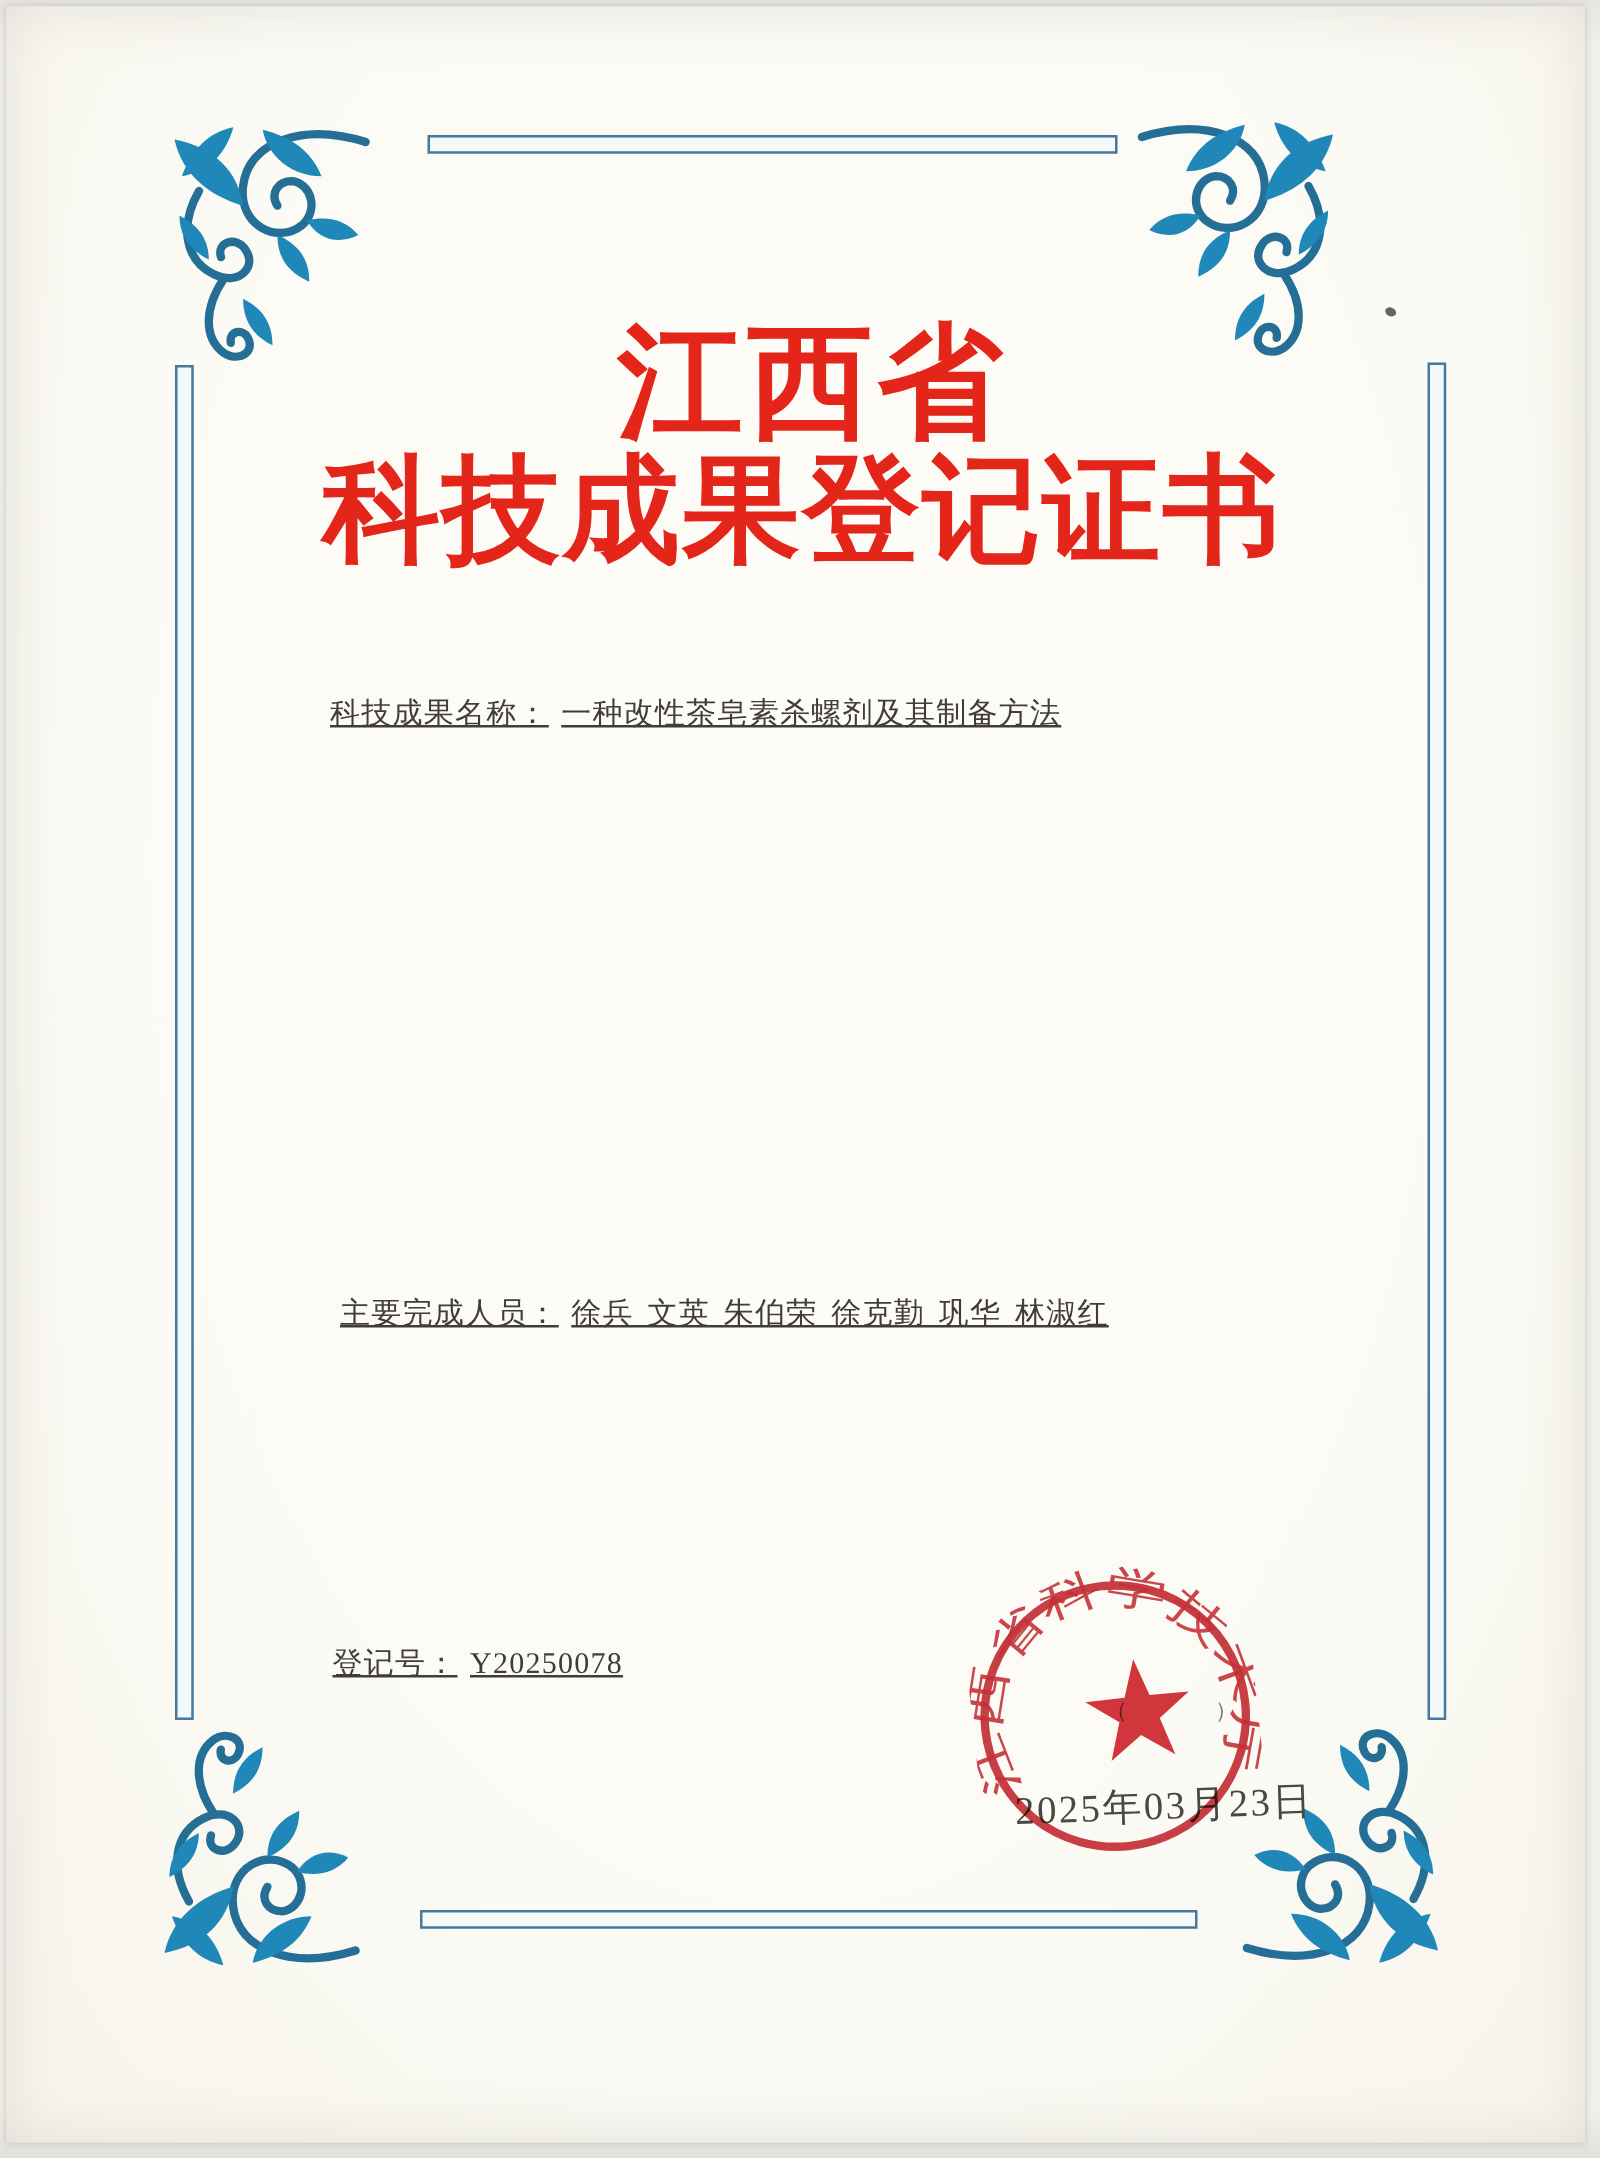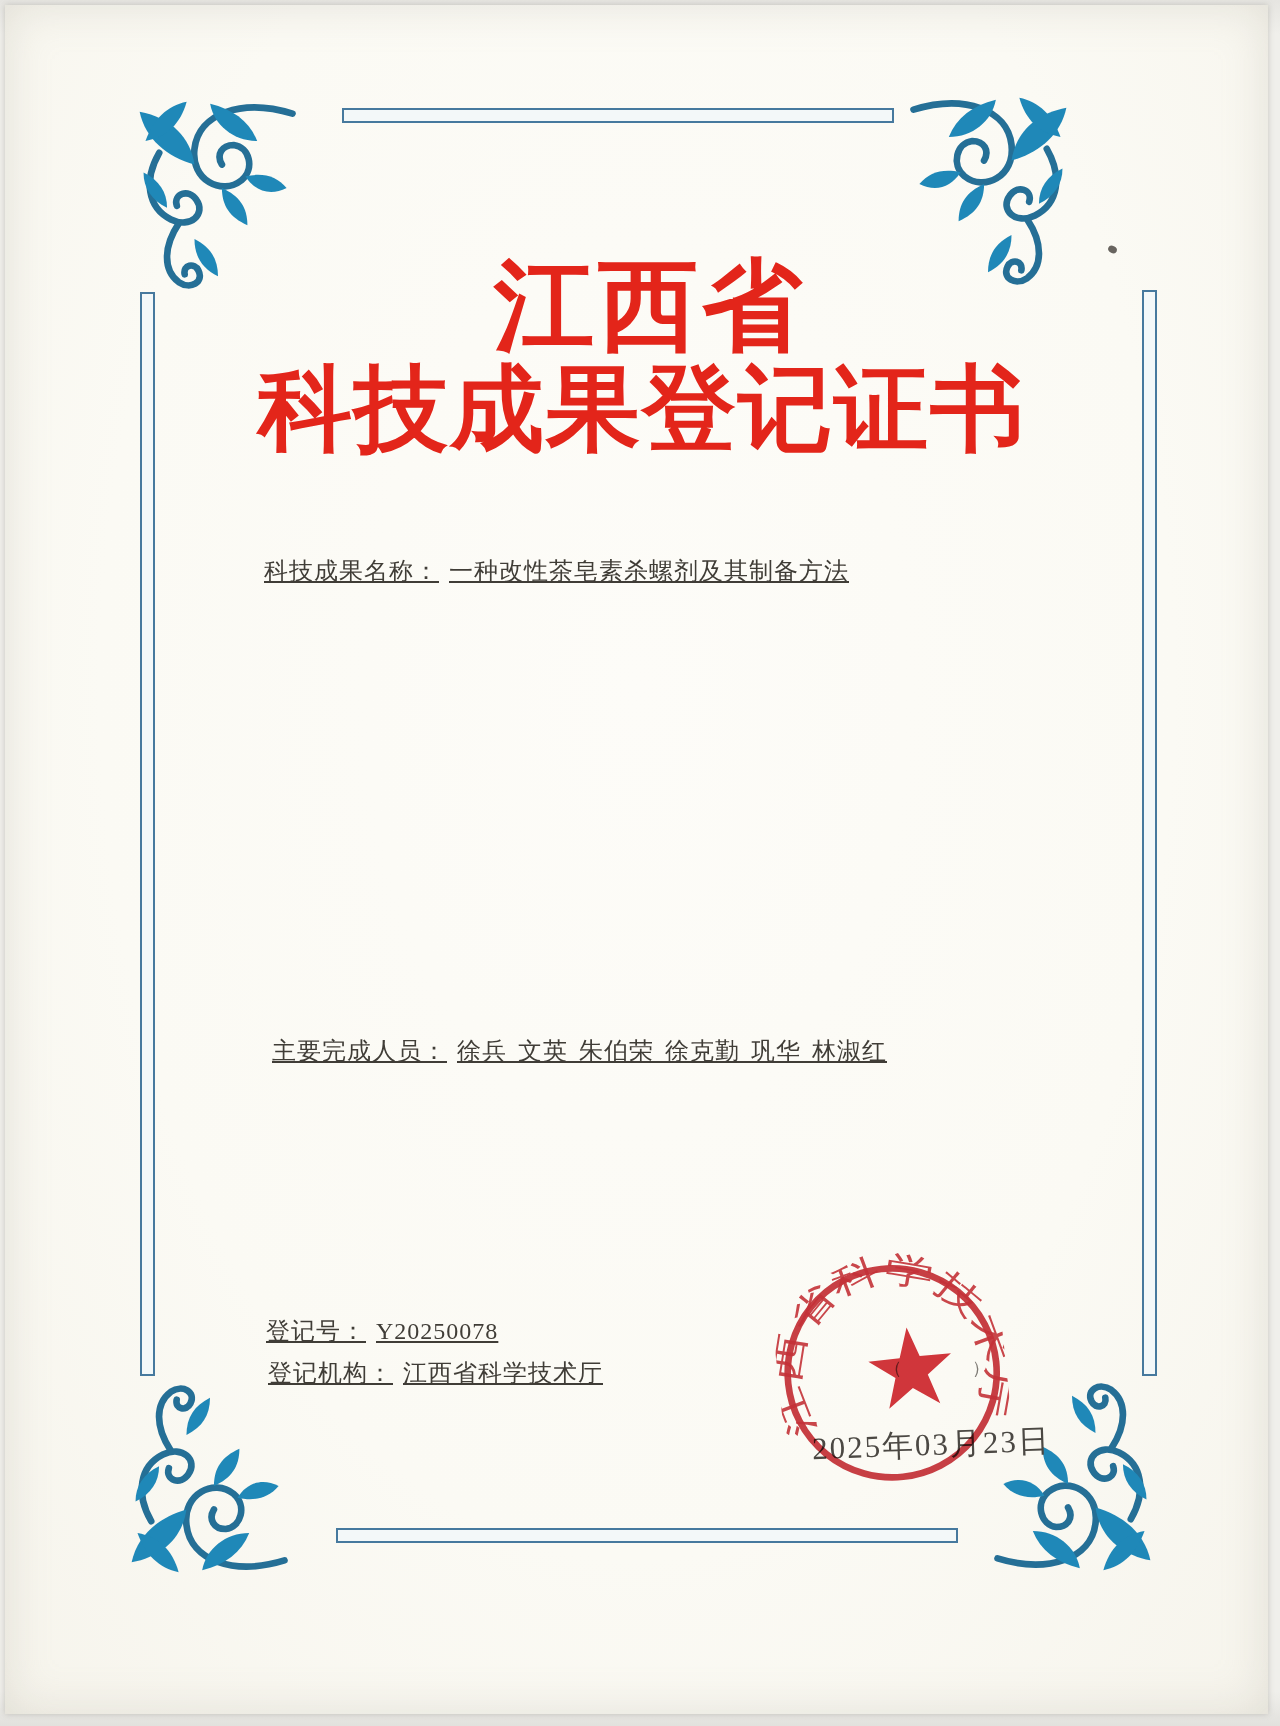--- a/index.html
+++ b/index.html
@@ -140,24 +140,20 @@
     <span class="value">一种改性茶皂素杀螺剂及其制备方法</span>
   </div>
   <div class="field f2">
     <span class="label">主要完成人员：</span>
     <span class="value">徐兵 文英 朱伯荣 徐克勤 巩华 林淑红</span>
   </div>
   <div class="field f3">
     <span class="label">登记号：</span>
     <span class="value">Y20250078</span>
   </div>
-  <div class="field f4">
-    <span class="label">登记机构：</span>
-    <span class="value">江西省科学技术厅</span>
-  </div>
 
   <div class="seal-date">2025年03月23日</div>
   <div class="seal-code">（　）</div>
 
   <svg class="seal" viewBox="0 0 240 252">
     <defs>
       <path id="sealArc" d="M 40.5,185 A 97,97 0 1 1 199.5,185" fill="none"></path>
     </defs>
     <circle cx="120" cy="128" r="110" fill="none" stroke="#c2242c" stroke-width="7" opacity="0.92"></circle>
     <text font-family="DejaVu Serif, serif" font-size="37" fill="#c4272f" opacity="0.9">

